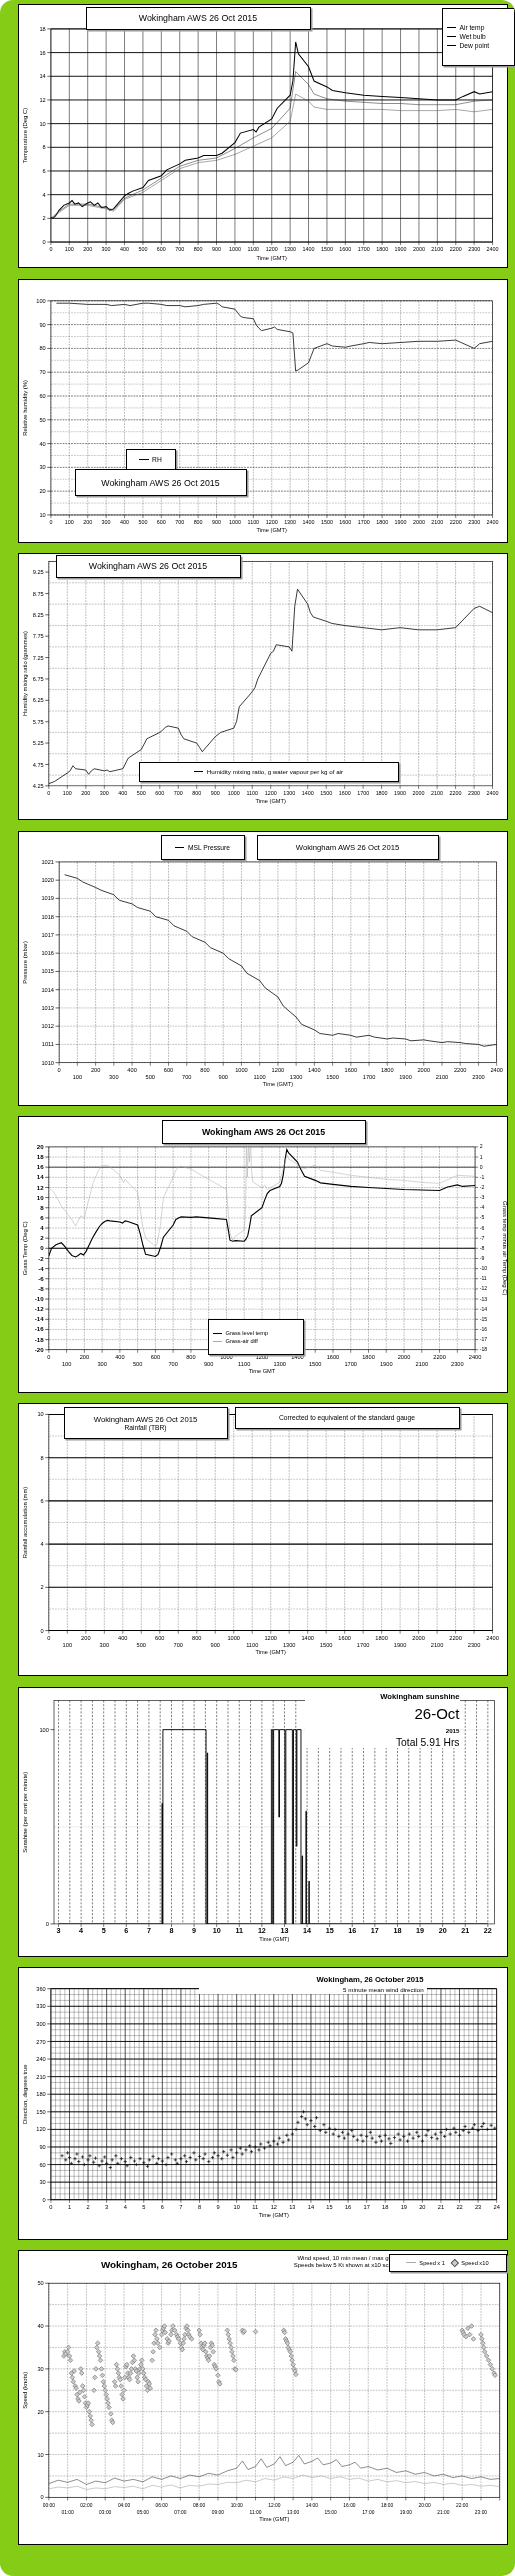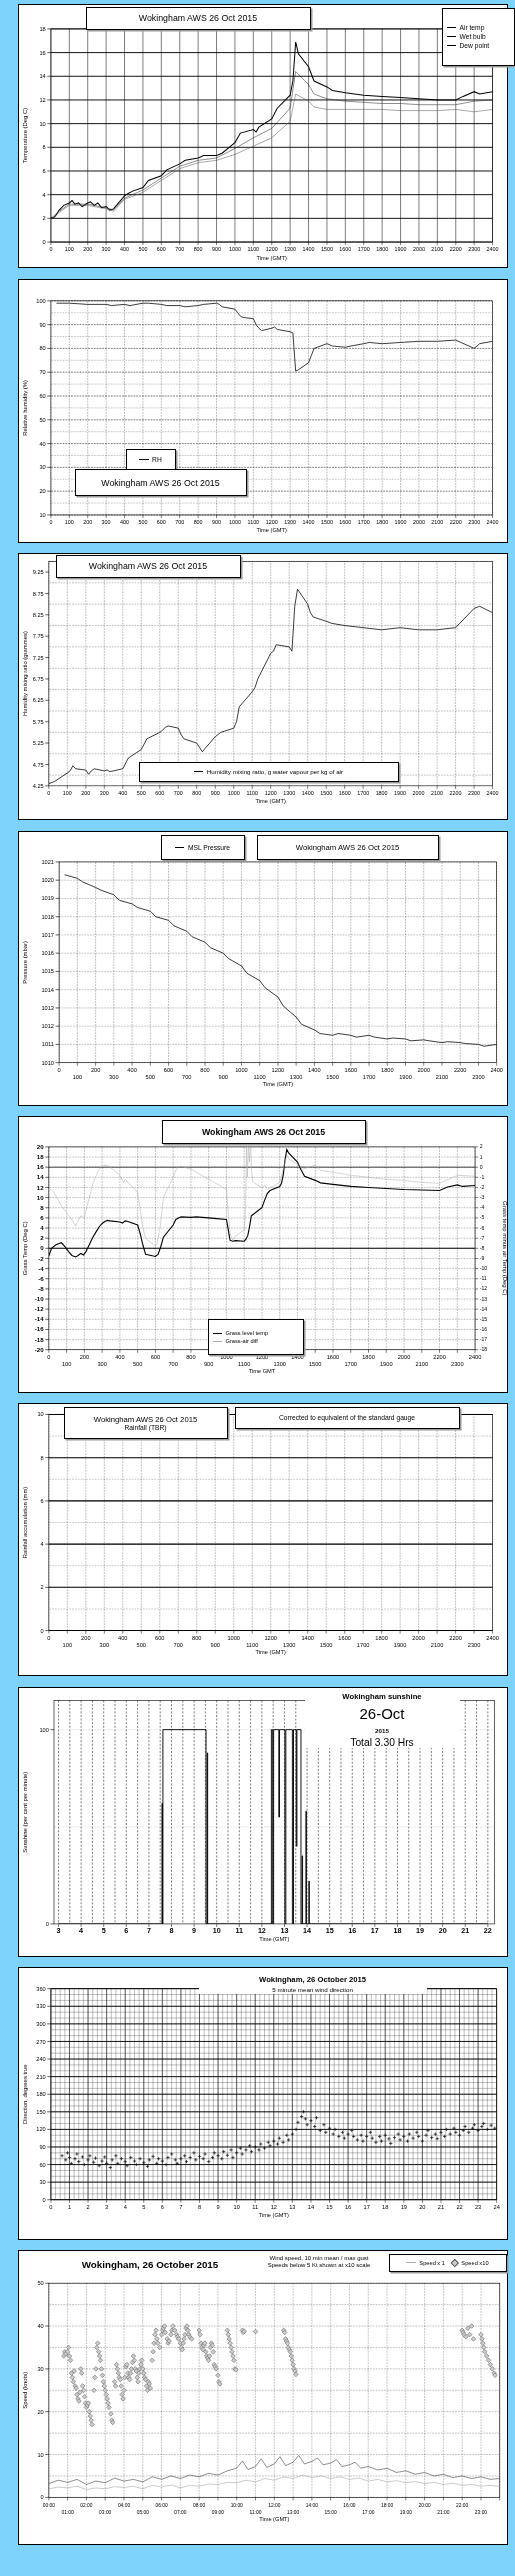--- a/index.html
+++ b/index.html
@@ -1,21 +1,21 @@
 <!DOCTYPE html>
 <html style="font-size:8.2px"><head>
 <meta charset="utf-8">
 <style>
   html,body{margin:0;padding:0;background:#fff;font-family:"Liberation Sans",sans-serif;}
-  #page{position:relative;width:515px;height:2576px;background:#7dd3fc;overflow:hidden;}
+  #page{position:relative;width:515px;height:2576px;background:#84cc16;overflow:hidden;border-radius:13px;}
   .chart{position:absolute;left:17.5px;width:490px;border:0.5px solid #000;background:#fff;box-sizing:border-box;}
   .chart svg{position:absolute;left:0;top:0;}
   .tbox{position:absolute;background:#fff;border:0.5px solid #000;box-shadow:1.5px 1.5px 0 #9a9a9a;
         display:flex;align-items:center;justify-content:center;text-align:center;z-index:3;}
-  .plain{position:absolute;background:#fff;z-index:3;text-align:center;}
+  .plain{position:absolute;background:#fff;z-index:3;text-align:right;}
   .legend-col{flex-direction:column;align-items:flex-start;justify-content:center;gap:2.1px;padding:2.1px 4.1px;}
   .lrow{display:flex;align-items:center;gap:3.6px;white-space:nowrap;}
   .sw{display:inline-block;width:9.3px;height:0;border-top:0.5px solid #000;}
   .sw.b{border-top-width:1.5px;}
   .sw.grey{border-top-color:#aaa;}
   .dia{display:inline-block;width:3.6px;height:3.6px;background:#ccc;border:0.5px solid #555;transform:rotate(45deg);}
   .t17{font-size:8.8px;} .t15{font-size:7.7px;} .t13{font-size:6.7px;} .t12{font-size:6.2px;} .t11{font-size:5.7px;}
   .bold{font-weight:bold;}
 </style>
 </head>
@@ -1003,21 +1003,21 @@
           <rect x="68" y="24" width="856" height="434"></rect>
         </clipPath>
         <g clip-path="url(#cp6)">
           <polyline points="76.8,458.0 277.8,458.0 277.8,224.0 278.7,224.0 278.7,458.0 279.6,458.0 279.6,80.6 363.4,80.6 363.4,458.0 365.6,458.0 365.6,125.9 366.5,125.9 366.5,458.0 490.3,458.0 490.3,80.6 492.9,80.6 492.9,458.0 494.7,458.0 494.7,80.6 504.8,80.6 504.8,250.4 506.1,250.4 506.1,80.6 516.6,80.6 516.6,458.0 518.4,458.0 518.4,80.6 531.1,80.6 531.1,458.0 533.3,458.0 533.3,80.6 538.6,80.6 538.6,307.0 539.9,307.0 539.9,80.6 547.8,80.6 547.8,458.0 550.0,458.0 550.0,325.9 550.9,325.9 550.9,458.0 557.5,458.0 557.5,239.1 558.3,239.1 558.3,458.0 563.2,458.0 563.2,375.0 564.0,375.0 564.0,458.0 910.8,458.0" fill="none" stroke="#000000" stroke-width="1.8"></polyline>
         </g>
       </svg>
     <div class="plain" style="left:286px;top:4.1px;width:155px">
       <div class="t15 bold">Wokingham sunshine</div>
       <div style="font-size:15px;margin-top:4.1px">26-Oct</div>
       <div class="t12 bold" style="margin-top:5.2px">2015</div>
-      <div style="font-size:10.3px;margin-top:3.1px">Total 3.30 Hrs</div>
+      <div style="font-size:10.3px;margin-top:3.1px">Total 5.91 Hrs</div>
     </div>
   </section>
 
   <section class="chart" id="c8" style="top: 1967px; height: 273px;">
     <svg width="489" height="272" viewBox="0 0 950 528">
         <line x1="62" y1="40" x2="62" y2="450" stroke="#000" stroke-width="0.5" stroke-dasharray="none"></line>
         <line x1="71.02083333333333" y1="40" x2="71.02083333333333" y2="450" stroke="#000" stroke-width="0.5" stroke-dasharray="none"></line>
         <line x1="80.04166666666666" y1="40" x2="80.04166666666666" y2="450" stroke="#000" stroke-width="0.5" stroke-dasharray="none"></line>
         <line x1="89.0625" y1="40" x2="89.0625" y2="450" stroke="#000" stroke-width="0.5" stroke-dasharray="none"></line>
         <line x1="98.08333333333333" y1="40" x2="98.08333333333333" y2="450" stroke="#000" stroke-width="0.5" stroke-dasharray="none"></line>

